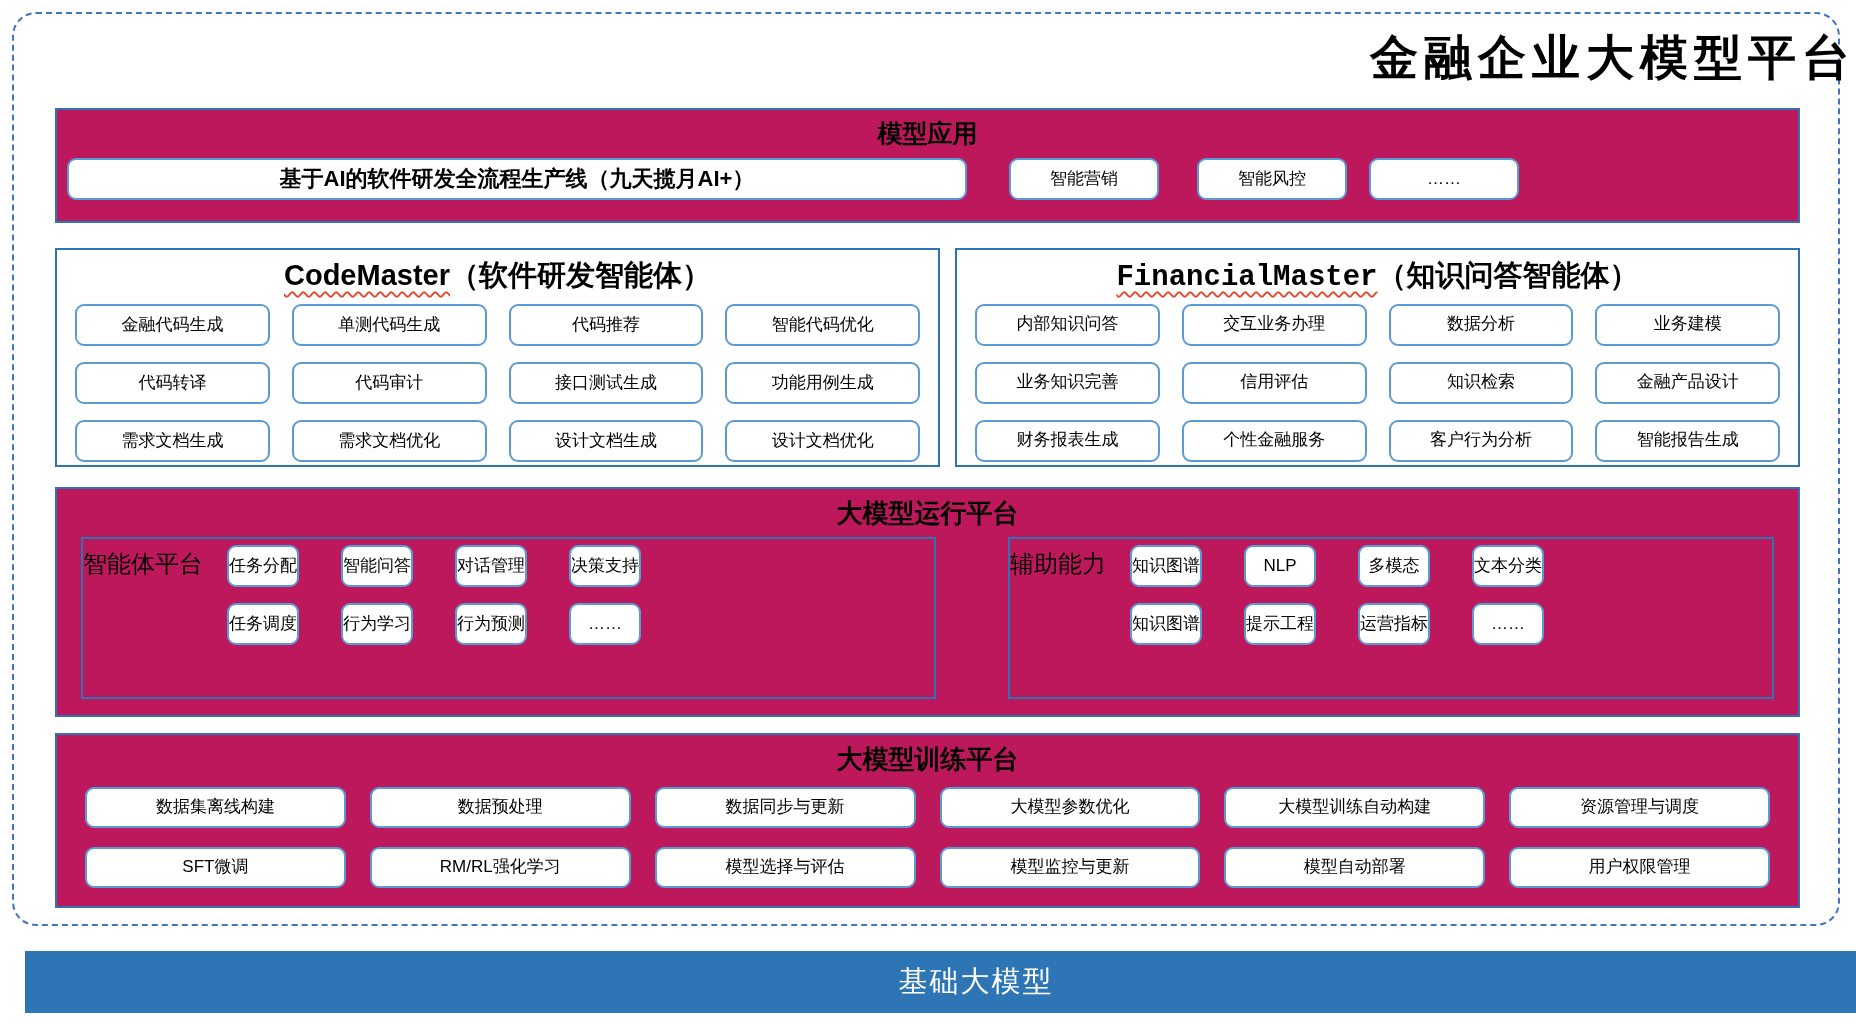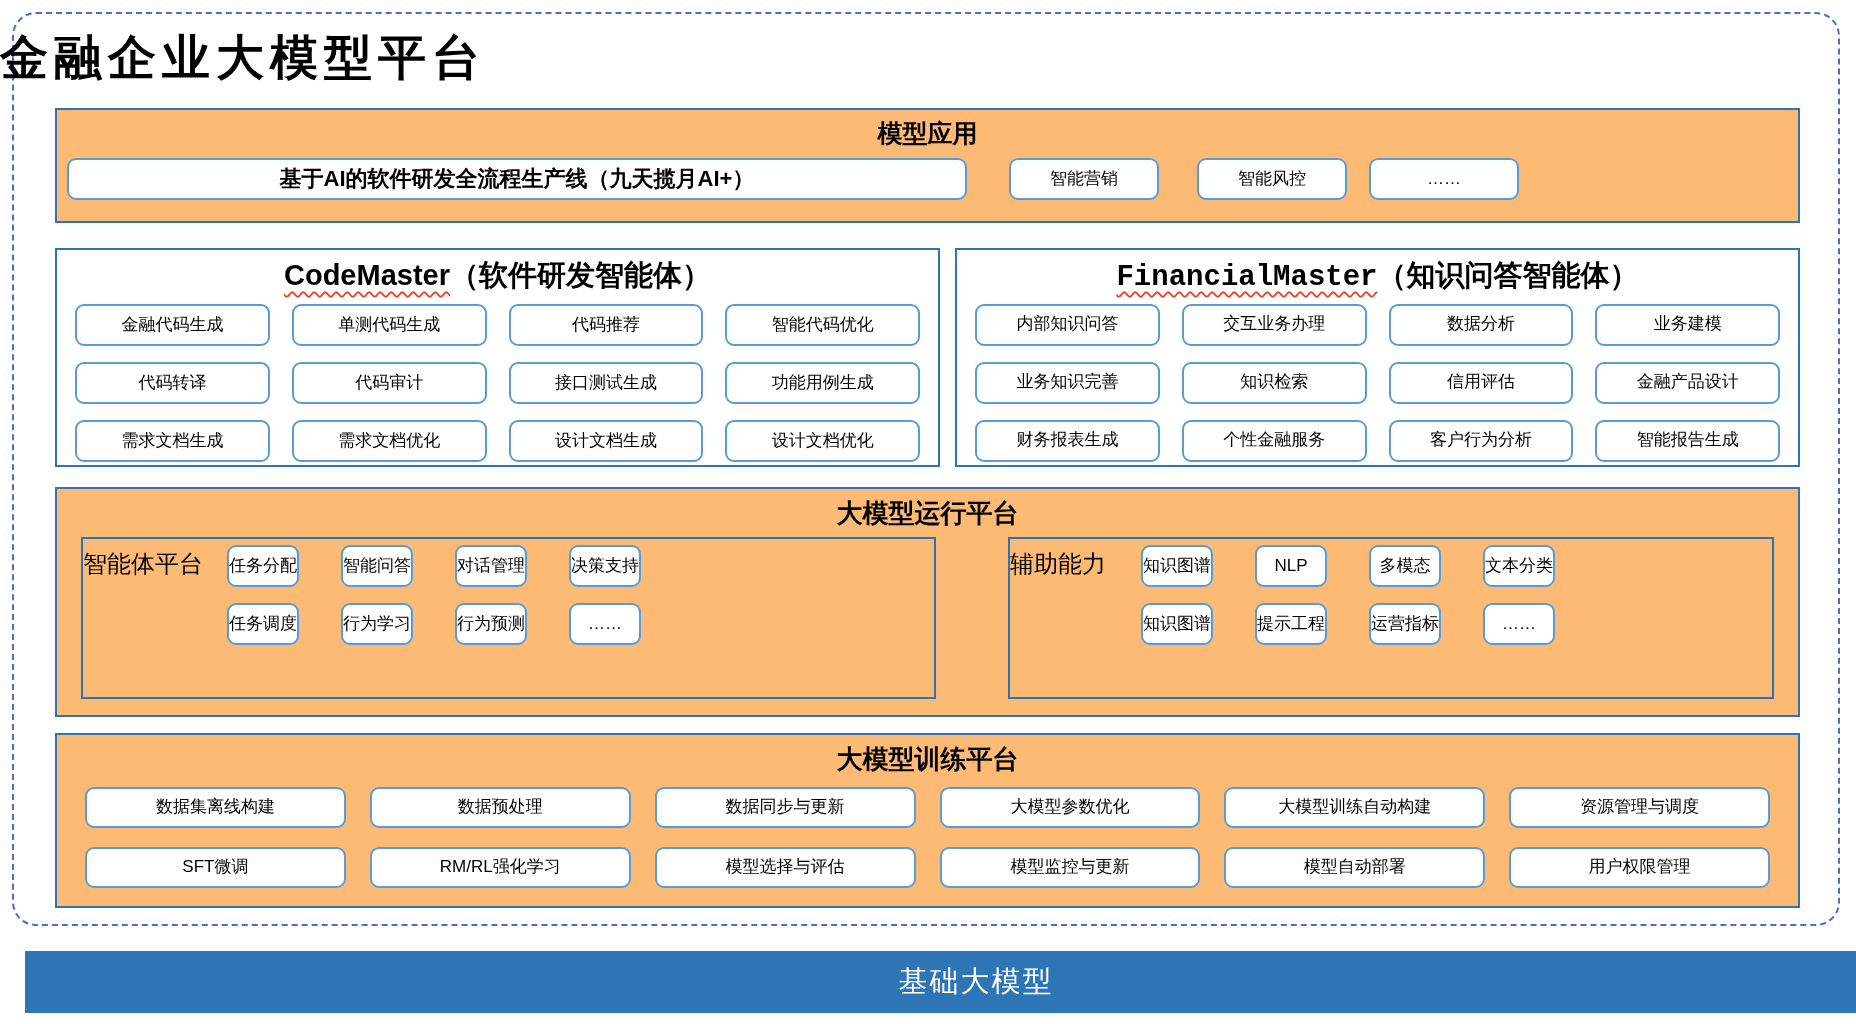--- a/index.html
+++ b/index.html
@@ -5,26 +5,26 @@
   html,body{margin:0;padding:0;background:#fff;}
   #root{
     position:relative;width:1856px;height:1024px;background:#fff;overflow:hidden;
     font-family:"Liberation Sans","DejaVu Sans",sans-serif;color:#000;
   }
   .outer-dashed{
     position:absolute;left:12px;top:12px;width:1828px;height:914px;
     border:2px dashed #4472c4;border-radius:24px;box-sizing:border-box;
   }
   .main-title{
-    position:absolute;left:0;top:26px;width:100%;text-align:left;
+    position:absolute;left:0;top:26px;width:100%;text-align:right;
     font-family:Liberation Sans, sans-serif;
     font-weight:700;font-size:48px;letter-spacing:6px;
   }
   .panel{
-    position:absolute;border:2px solid #2e74b5;background:#fdba74;box-sizing:border-box;
+    position:absolute;border:2px solid #2e74b5;background:#be185d;box-sizing:border-box;
   }
   .sec-h{
     text-align:center;font-weight:700;font-size:25px;padding-top:7px;
   }
   .sec-h.big{font-size:26px;}
   .card-h{
     text-align:center;font-weight:700;font-size:29px;padding:6px 0 4px;white-space:nowrap;
   }
   .squiggle{
     text-decoration-line:underline;text-decoration-style:wavy;
@@ -54,21 +54,21 @@
   #sec2 .card.right{width:845px;font-family:Liberation Mono, monospace;}
   .grid4{
     display:grid;grid-template-columns:repeat(4,1fr);grid-auto-rows:42px;
     gap:16px 22px;padding:4px 18px 12px;
   }
   
   #sec3{left:55px;top:487px;width:1745px;height:230px;}
   #sec3 .subrow{display:flex;justify-content:space-between;padding:6px 24px 0;}
   #sec3 .subcard{border:2px solid #2e74b5;box-sizing:border-box;height:162px;display:flex;flex-direction:row;}
   #sec3 .subcard.left{width:855px;}
-  #sec3 .subcard.right{width:766px;gap:11px;}
+  #sec3 .subcard.right{width:766px;}
   #sec3 .grid4{gap:16px 42px;padding:6px 24px 12px;}
   
   #sec4{left:55px;top:733px;width:1745px;height:175px;}
   .grid6{
     display:grid;grid-template-columns:repeat(6,1fr);grid-auto-rows:41px;
     gap:19px 24px;padding:10px 28px 0;
   }
   
   #foundation{
     position:absolute;left:25px;top:951px;width:1806px;height:62px;background:#2e75b6;
@@ -119,22 +119,22 @@
     <div class="card right">
       <div class="card-h">
         <span class="squiggle">FinancialMaster</span><span>（知识问答智能体）</span>
       </div>
       <div class="grid4">
         <div class="box">内部知识问答</div>
         <div class="box">交互业务办理</div>
         <div class="box">数据分析</div>
         <div class="box">业务建模</div>
         <div class="box">业务知识完善</div>
+        <div class="box">信用评估</div>
         <div class="box">知识检索</div>
-        <div class="box">信用评估</div>
         <div class="box">金融产品设计</div>
         <div class="box">财务报表生成</div>
         <div class="box">个性金融服务</div>
         <div class="box">客户行为分析</div>
         <div class="box">智能报告生成</div>
       </div>
     </div>
 
   </div>
 

